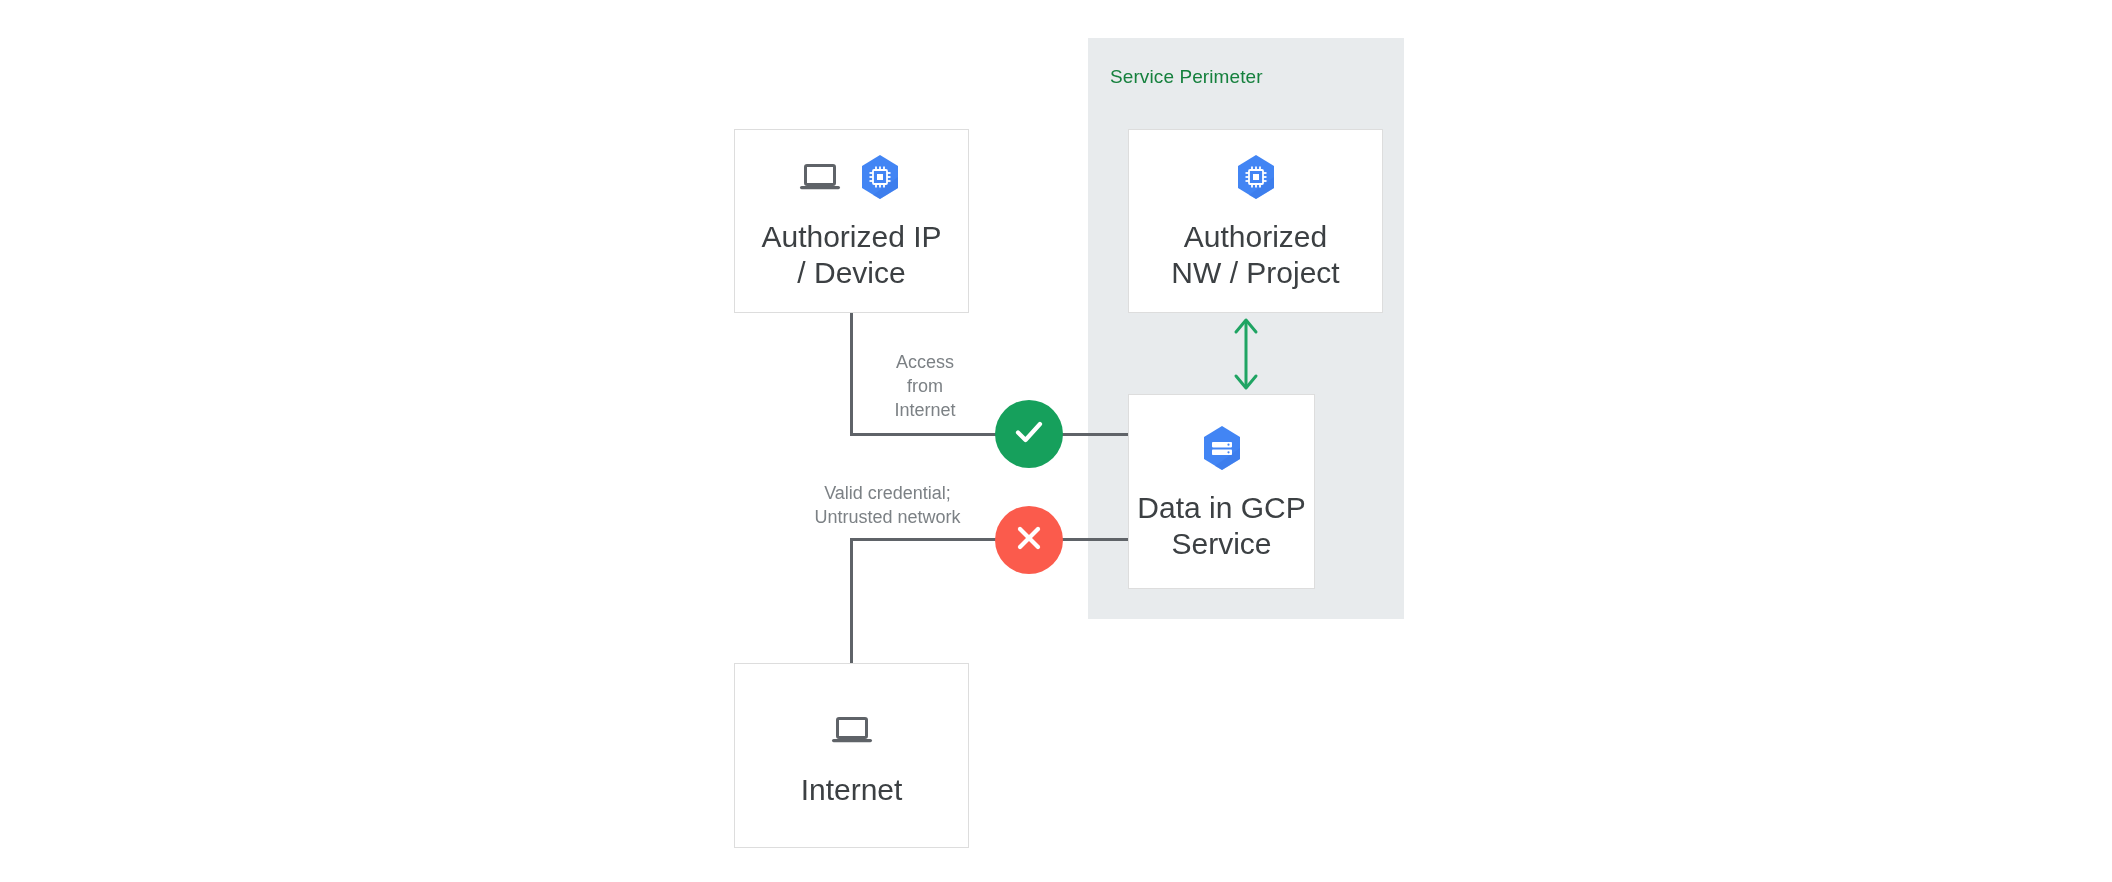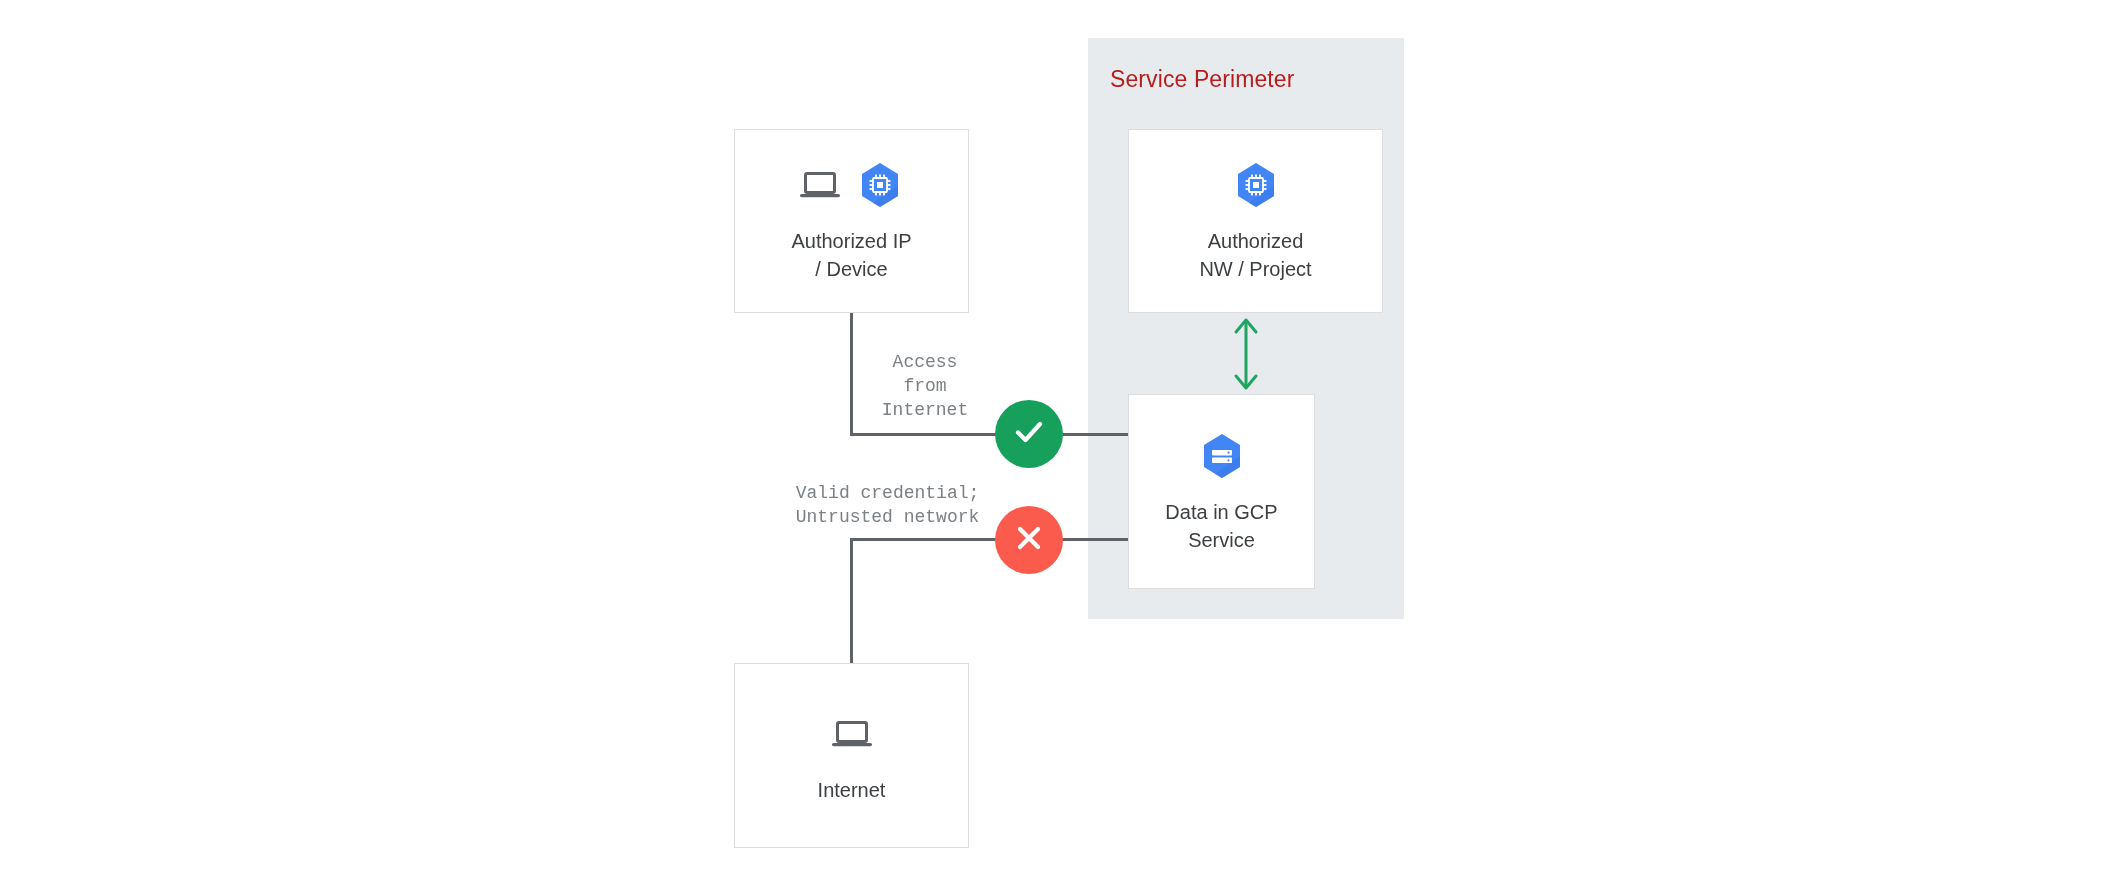--- a/index.html
+++ b/index.html
@@ -29,22 +29,22 @@
     left: 1088px;
     top: 38px;
     width: 316px;
     height: 581px;
     background: #E8EBED;
   }
   .perimeter-label {
     position: absolute;
     left: 1110px;
     top: 66px;
-    font-size: 23px;
-    color: #b91c1c;
+    font-size: 19px;
+    color: #15803d;
     letter-spacing: 0.1px;
     white-space: nowrap;
   }
 
   
   .node {
     position: absolute;
     background: #FFFFFF;
     border: 1px solid #DDDDDD;
     box-sizing: border-box;
@@ -56,22 +56,22 @@
   .node-icons {
     display: flex;
     flex-direction: row;
     align-items: center;
     justify-content: center;
     gap: 14px;
     height: 56px;
     margin-bottom: 12px;
   }
   .node-label {
-    font-size: 20px;
-    line-height: 28px;
+    font-size: 30px;
+    line-height: 36px;
     color: #3C4043;
     text-align: center;
     white-space: pre-line;
   }
 
   #node-authorized-device { left: 734px; top: 129px; width: 235px; height: 184px; }
   #node-authorized-nw     { left: 1128px; top: 129px; width: 255px; height: 184px; }
   #node-data-gcp          { left: 1128px; top: 394px; width: 187px; height: 195px; }
   #node-internet          { left: 734px; top: 663px; width: 235px; height: 185px; }
 
@@ -97,21 +97,20 @@
   #badge-deny  { left: 995px; top: 506px; background: #FB5B4C; }
 
   
   .wire-label {
     position: absolute;
     font-size: 18px;
     line-height: 24px;
     color: #7C8185;
     text-align: center;
     white-space: pre-line;
-    font-family: Liberation Mono, monospace;
   }
   #label-access-internet { left: 855px; top: 350px; width: 140px; }
   #label-valid-credential { left: 780px; top: 481px; width: 215px; }
 </style>
 </head>
 <body>
 
 <div id="canvas">
 
   <div class="perimeter"></div>

